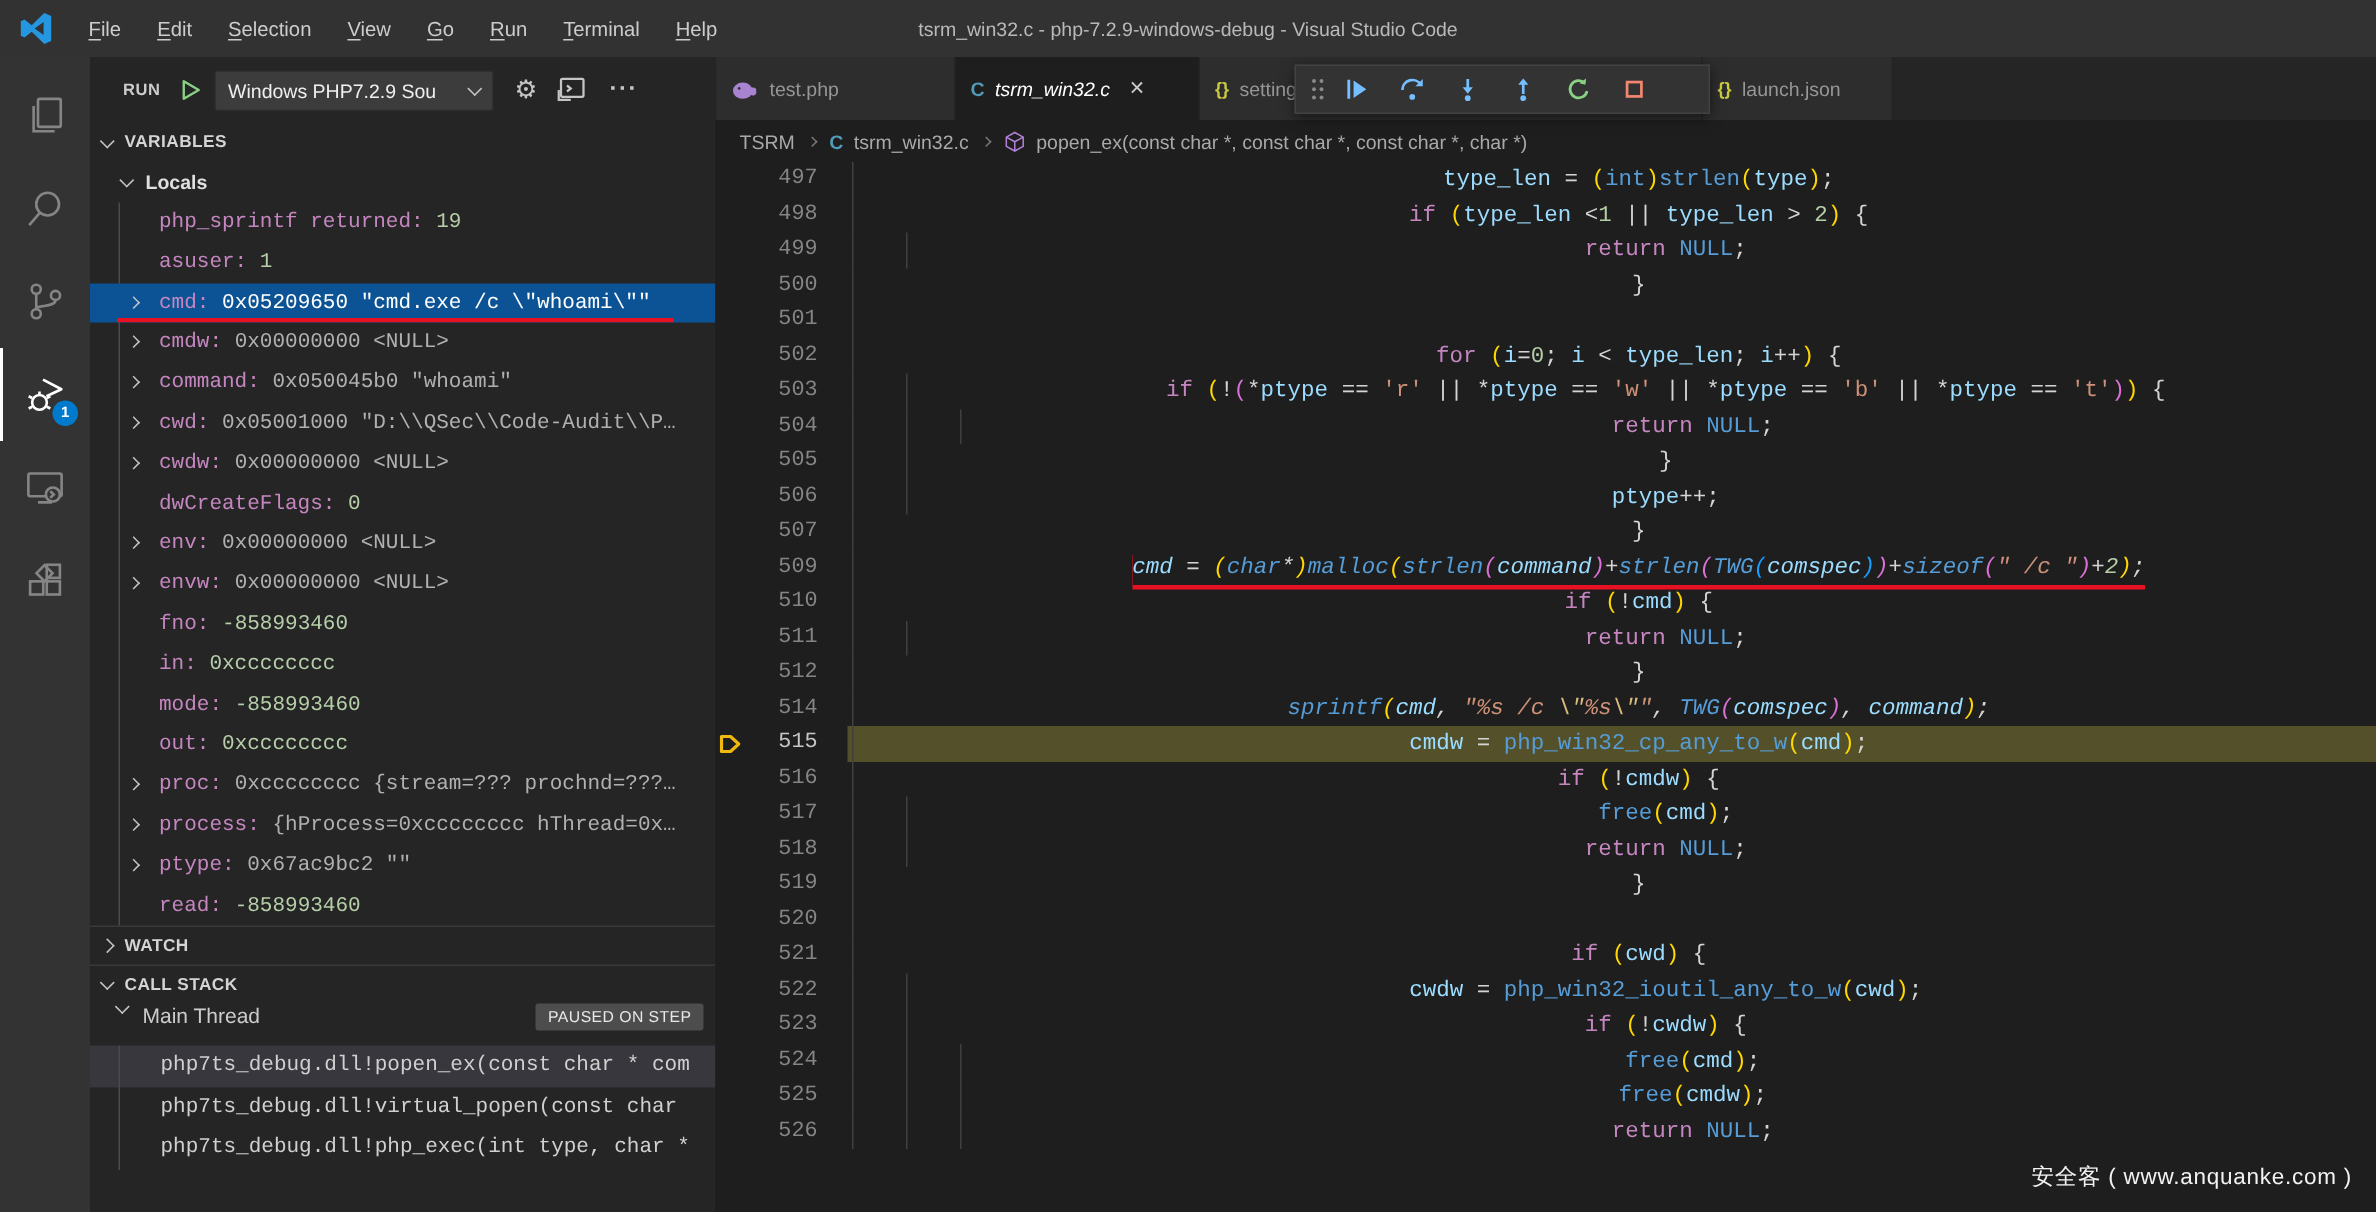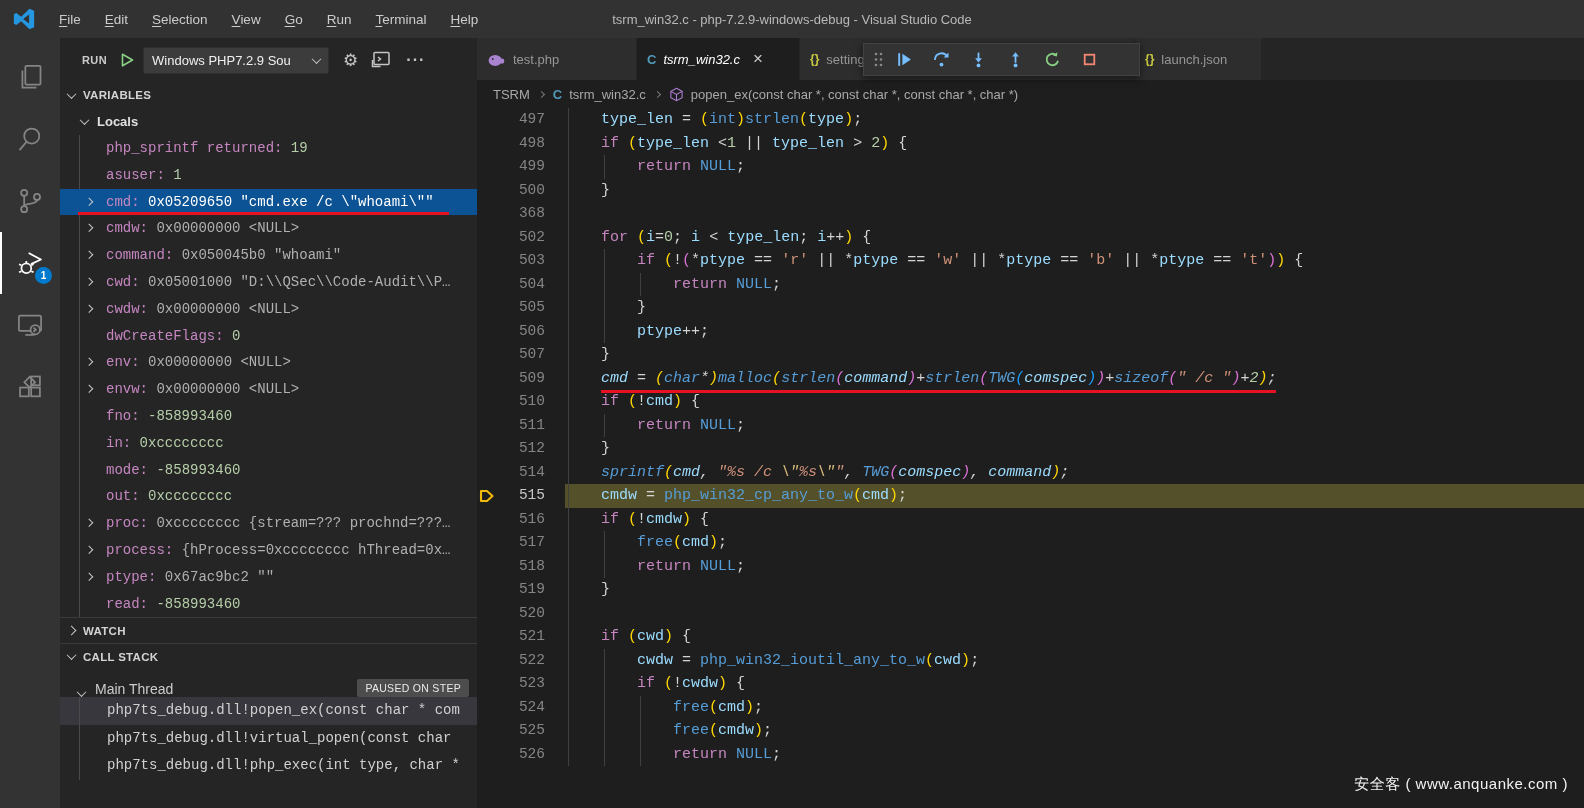--- a/index.html
+++ b/index.html
@@ -52,21 +52,21 @@
   .vars::before,.frames::before{content:"";position:absolute;left:19px;top:0;bottom:0;border-left:1px solid #4a4a4a;}
   .vrow{height:26.8px;line-height:26.8px;position:relative;padding-left:46px;white-space:nowrap;overflow:hidden;}
   .vrow .chev{position:absolute;left:26px;top:10px;}
   .vrow.sel{background:#0b5394;}
   .vrow.sel .vval{color:#ffffff;}
   .vrow.red-ul::after{content:"";position:absolute;left:18px;right:28px;bottom:0;height:3px;background:#e81123;}
   .vname{color:#c586c0;}
   .vval{color:#b0b0b0;}
   .vval.num{color:#b5cea8;}
 
-  .thread-row{height:28px;flex:none;display:flex;align-items:flex-end;font-size:14px;color:#cccccc;padding-left:18px;gap:10px;}
+  .thread-row{height:28px;flex:none;display:flex;align-items:flex-start;font-size:14px;color:#cccccc;padding-left:18px;gap:10px;}
   .badge{margin-left:auto;margin-right:8px;background:#4d4d4d;color:#e8e8e8;font-size:10.5px;padding:3px 8px;border-radius:2px;letter-spacing:.3px;}
   .frames{flex:none;position:relative;font-family:"Liberation Mono","DejaVu Sans Mono",monospace;font-size:14px;}
   .frow{height:27.5px;line-height:27.5px;padding-left:47px;color:#d0d0d0;white-space:nowrap;overflow:hidden;}
   .frow.sel{background:#37373d;}
 
   
   .editor{flex:1;position:relative;background:#1e1e1e;display:flex;flex-direction:column;overflow:hidden;}
   .tabbar{height:42px;flex:none;background:#252526;display:flex;position:relative;}
   .tab{height:42px;display:flex;align-items:center;padding:0 10px;gap:7px;font-size:13px;color:#969696;
     border-right:1px solid #252526;background:#2d2d2d;flex:none;overflow:hidden;white-space:nowrap;}
@@ -85,21 +85,21 @@
 
   .breadcrumb{height:28px;flex:none;display:flex;align-items:center;padding-left:16px;gap:7px;font-size:13px;color:#a9a9a9;white-space:nowrap;}
   .bc-sep{width:5px;height:5px;border-color:#7a7a7a;margin:0 2px;}
   .methodicon{width:15px;height:15px;flex:none;}
 
   .code{height:700px;overflow:hidden;font-family:"Liberation Mono","DejaVu Sans Mono",monospace;font-size:15px;position:relative;}
   .cl{display:flex;height:23.5px;line-height:23.5px;white-space:pre;}
   .gut{width:88px;flex:none;position:relative;}
   .ln{position:absolute;right:20px;color:#858585;font-size:14.5px;}
   .cl.cur .ln{color:#c6c6c6;}
-  .cl .ct{flex:1;position:relative;}
+  .cl .ct{flex:1;position:relative;text-align:center;}
   .cl.cur .ct{background:#54512a;}
   .guide{position:absolute;top:0;bottom:0;border-left:1px solid #404040;}
   .redline{display:inline-block;box-shadow:0 3px 0 #e81123;font-style:italic;}
   .curarrow{position:absolute;left:2px;top:4px;width:16px;height:16px;}
 
   .watermark{position:absolute;right:16px;bottom:14px;color:#f2f2f2;font-size:15px;letter-spacing:.5px;z-index:9;}
 </style>
 </head>
 <body>
 
@@ -328,21 +328,21 @@
           </g>
         </svg>
       <span>popen_ex(const char *, const char *, const char *, char *)</span>
     </div>
 
     <div class="code">
         <div class="cl"><div class="gut"><span class="ln">497</span></div><div class="ct"><i class="guide" style="left: 3px;"></i><span style="display: inline-block; width: 36px;"></span><span><span style="color: rgb(156, 220, 254);">type_len</span><span style="color: rgb(212, 212, 212);"> = </span><span style="color: rgb(255, 215, 0);">(</span><span style="color: rgb(86, 156, 214);">int</span><span style="color: rgb(255, 215, 0);">)</span><span style="color: rgb(86, 156, 214);">strlen</span><span style="color: rgb(255, 215, 0);">(</span><span style="color: rgb(156, 220, 254);">type</span><span style="color: rgb(255, 215, 0);">)</span><span style="color: rgb(212, 212, 212);">;</span></span></div></div>
         <div class="cl"><div class="gut"><span class="ln">498</span></div><div class="ct"><i class="guide" style="left: 3px;"></i><span style="display: inline-block; width: 36px;"></span><span><span style="color: rgb(197, 134, 192);">if</span><span style="color: rgb(212, 212, 212);"> </span><span style="color: rgb(255, 215, 0);">(</span><span style="color: rgb(156, 220, 254);">type_len</span><span style="color: rgb(212, 212, 212);"> &lt;</span><span style="color: rgb(181, 206, 168);">1</span><span style="color: rgb(212, 212, 212);"> || </span><span style="color: rgb(156, 220, 254);">type_len</span><span style="color: rgb(212, 212, 212);"> &gt; </span><span style="color: rgb(181, 206, 168);">2</span><span style="color: rgb(255, 215, 0);">)</span><span style="color: rgb(212, 212, 212);"> {</span></span></div></div>
         <div class="cl"><div class="gut"><span class="ln">499</span></div><div class="ct"><i class="guide" style="left: 3px;"></i><i class="guide" style="left: 39px;"></i><span style="display: inline-block; width: 72px;"></span><span><span style="color: rgb(197, 134, 192);">return</span><span style="color: rgb(212, 212, 212);"> </span><span style="color: rgb(86, 156, 214);">NULL</span><span style="color: rgb(212, 212, 212);">;</span></span></div></div>
         <div class="cl"><div class="gut"><span class="ln">500</span></div><div class="ct"><i class="guide" style="left: 3px;"></i><span style="display: inline-block; width: 36px;"></span><span><span style="color: rgb(212, 212, 212);">}</span></span></div></div>
-        <div class="cl"><div class="gut"><span class="ln">368</span></div><div class="ct"><i class="guide" style="left: 3px;"></i><span style="display: inline-block; width: 0px;"></span><span></span></div></div>
+        <div class="cl"><div class="gut"><span class="ln">501</span></div><div class="ct"><i class="guide" style="left: 3px;"></i><span style="display: inline-block; width: 0px;"></span><span></span></div></div>
         <div class="cl"><div class="gut"><span class="ln">502</span></div><div class="ct"><i class="guide" style="left: 3px;"></i><span style="display: inline-block; width: 36px;"></span><span><span style="color: rgb(197, 134, 192);">for</span><span style="color: rgb(212, 212, 212);"> </span><span style="color: rgb(255, 215, 0);">(</span><span style="color: rgb(156, 220, 254);">i</span><span style="color: rgb(212, 212, 212);">=</span><span style="color: rgb(181, 206, 168);">0</span><span style="color: rgb(212, 212, 212);">; </span><span style="color: rgb(156, 220, 254);">i</span><span style="color: rgb(212, 212, 212);"> &lt; </span><span style="color: rgb(156, 220, 254);">type_len</span><span style="color: rgb(212, 212, 212);">; </span><span style="color: rgb(156, 220, 254);">i</span><span style="color: rgb(212, 212, 212);">++</span><span style="color: rgb(255, 215, 0);">)</span><span style="color: rgb(212, 212, 212);"> {</span></span></div></div>
         <div class="cl"><div class="gut"><span class="ln">503</span></div><div class="ct"><i class="guide" style="left: 3px;"></i><i class="guide" style="left: 39px;"></i><span style="display: inline-block; width: 72px;"></span><span><span style="color: rgb(197, 134, 192);">if</span><span style="color: rgb(212, 212, 212);"> </span><span style="color: rgb(255, 215, 0);">(</span><span style="color: rgb(212, 212, 212);">!</span><span style="color: rgb(218, 112, 214);">(</span><span style="color: rgb(212, 212, 212);">*</span><span style="color: rgb(156, 220, 254);">ptype</span><span style="color: rgb(212, 212, 212);"> == </span><span style="color: rgb(206, 145, 120);">'r'</span><span style="color: rgb(212, 212, 212);"> || *</span><span style="color: rgb(156, 220, 254);">ptype</span><span style="color: rgb(212, 212, 212);"> == </span><span style="color: rgb(206, 145, 120);">'w'</span><span style="color: rgb(212, 212, 212);"> || *</span><span style="color: rgb(156, 220, 254);">ptype</span><span style="color: rgb(212, 212, 212);"> == </span><span style="color: rgb(206, 145, 120);">'b'</span><span style="color: rgb(212, 212, 212);"> || *</span><span style="color: rgb(156, 220, 254);">ptype</span><span style="color: rgb(212, 212, 212);"> == </span><span style="color: rgb(206, 145, 120);">'t'</span><span style="color: rgb(218, 112, 214);">)</span><span style="color: rgb(255, 215, 0);">)</span><span style="color: rgb(212, 212, 212);"> {</span></span></div></div>
         <div class="cl"><div class="gut"><span class="ln">504</span></div><div class="ct"><i class="guide" style="left: 3px;"></i><i class="guide" style="left: 39px;"></i><i class="guide" style="left: 75px;"></i><span style="display: inline-block; width: 108px;"></span><span><span style="color: rgb(197, 134, 192);">return</span><span style="color: rgb(212, 212, 212);"> </span><span style="color: rgb(86, 156, 214);">NULL</span><span style="color: rgb(212, 212, 212);">;</span></span></div></div>
         <div class="cl"><div class="gut"><span class="ln">505</span></div><div class="ct"><i class="guide" style="left: 3px;"></i><i class="guide" style="left: 39px;"></i><span style="display: inline-block; width: 72px;"></span><span><span style="color: rgb(212, 212, 212);">}</span></span></div></div>
         <div class="cl"><div class="gut"><span class="ln">506</span></div><div class="ct"><i class="guide" style="left: 3px;"></i><i class="guide" style="left: 39px;"></i><span style="display: inline-block; width: 72px;"></span><span><span style="color: rgb(156, 220, 254);">ptype</span><span style="color: rgb(212, 212, 212);">++;</span></span></div></div>
         <div class="cl"><div class="gut"><span class="ln">507</span></div><div class="ct"><i class="guide" style="left: 3px;"></i><span style="display: inline-block; width: 36px;"></span><span><span style="color: rgb(212, 212, 212);">}</span></span></div></div>
         <div class="cl"><div class="gut"><span class="ln">509</span></div><div class="ct"><i class="guide" style="left: 3px;"></i><span style="display: inline-block; width: 36px;"></span><span class="redline"><span style="color: rgb(156, 220, 254);">cmd</span><span style="color: rgb(212, 212, 212);"> = </span><span style="color: rgb(255, 215, 0);">(</span><span style="color: rgb(86, 156, 214);">char</span><span style="color: rgb(212, 212, 212);">*</span><span style="color: rgb(255, 215, 0);">)</span><span style="color: rgb(86, 156, 214);">malloc</span><span style="color: rgb(255, 215, 0);">(</span><span style="color: rgb(86, 156, 214);">strlen</span><span style="color: rgb(218, 112, 214);">(</span><span style="color: rgb(156, 220, 254);">command</span><span style="color: rgb(218, 112, 214);">)</span><span style="color: rgb(212, 212, 212);">+</span><span style="color: rgb(86, 156, 214);">strlen</span><span style="color: rgb(218, 112, 214);">(</span><span style="color: rgb(86, 156, 214);">TWG</span><span style="color: rgb(23, 159, 255);">(</span><span style="color: rgb(156, 220, 254);">comspec</span><span style="color: rgb(23, 159, 255);">)</span><span style="color: rgb(218, 112, 214);">)</span><span style="color: rgb(212, 212, 212);">+</span><span style="color: rgb(86, 156, 214);">sizeof</span><span style="color: rgb(218, 112, 214);">(</span><span style="color: rgb(206, 145, 120);">" /c "</span><span style="color: rgb(218, 112, 214);">)</span><span style="color: rgb(212, 212, 212);">+</span><span style="color: rgb(181, 206, 168);">2</span><span style="color: rgb(255, 215, 0);">)</span><span style="color: rgb(212, 212, 212);">;</span></span></div></div>
         <div class="cl"><div class="gut"><span class="ln">510</span></div><div class="ct"><i class="guide" style="left: 3px;"></i><span style="display: inline-block; width: 36px;"></span><span><span style="color: rgb(197, 134, 192);">if</span><span style="color: rgb(212, 212, 212);"> </span><span style="color: rgb(255, 215, 0);">(</span><span style="color: rgb(212, 212, 212);">!</span><span style="color: rgb(156, 220, 254);">cmd</span><span style="color: rgb(255, 215, 0);">)</span><span style="color: rgb(212, 212, 212);"> {</span></span></div></div>
         <div class="cl"><div class="gut"><span class="ln">511</span></div><div class="ct"><i class="guide" style="left: 3px;"></i><i class="guide" style="left: 39px;"></i><span style="display: inline-block; width: 72px;"></span><span><span style="color: rgb(197, 134, 192);">return</span><span style="color: rgb(212, 212, 212);"> </span><span style="color: rgb(86, 156, 214);">NULL</span><span style="color: rgb(212, 212, 212);">;</span></span></div></div>
         <div class="cl"><div class="gut"><span class="ln">512</span></div><div class="ct"><i class="guide" style="left: 3px;"></i><span style="display: inline-block; width: 36px;"></span><span><span style="color: rgb(212, 212, 212);">}</span></span></div></div>

